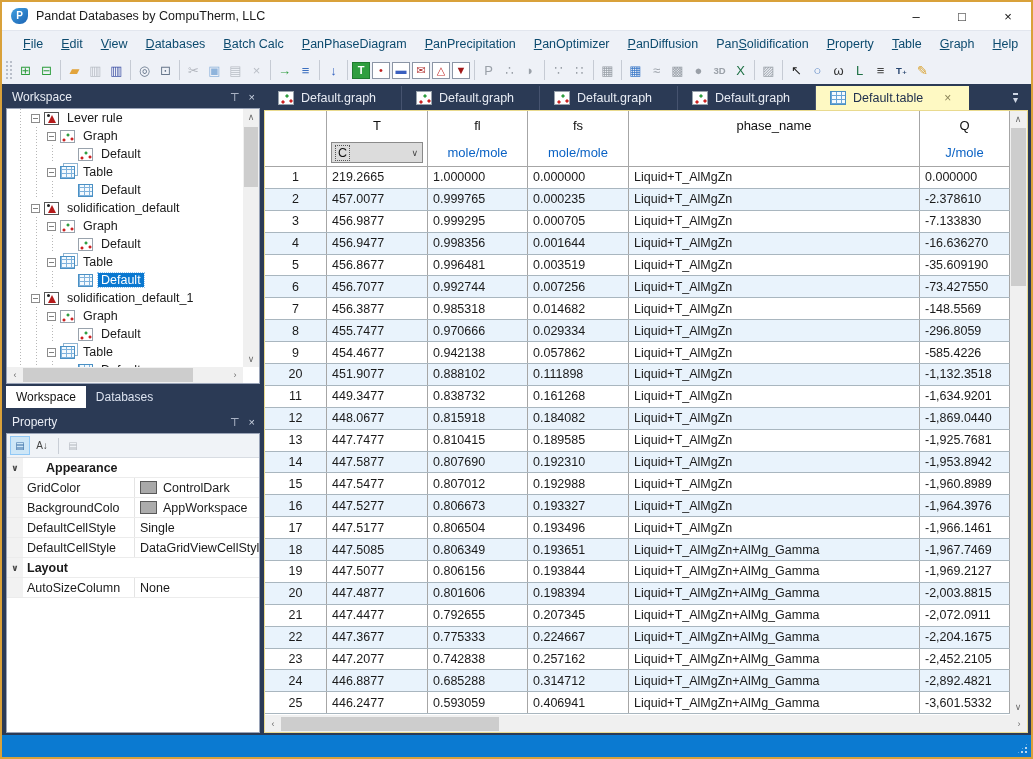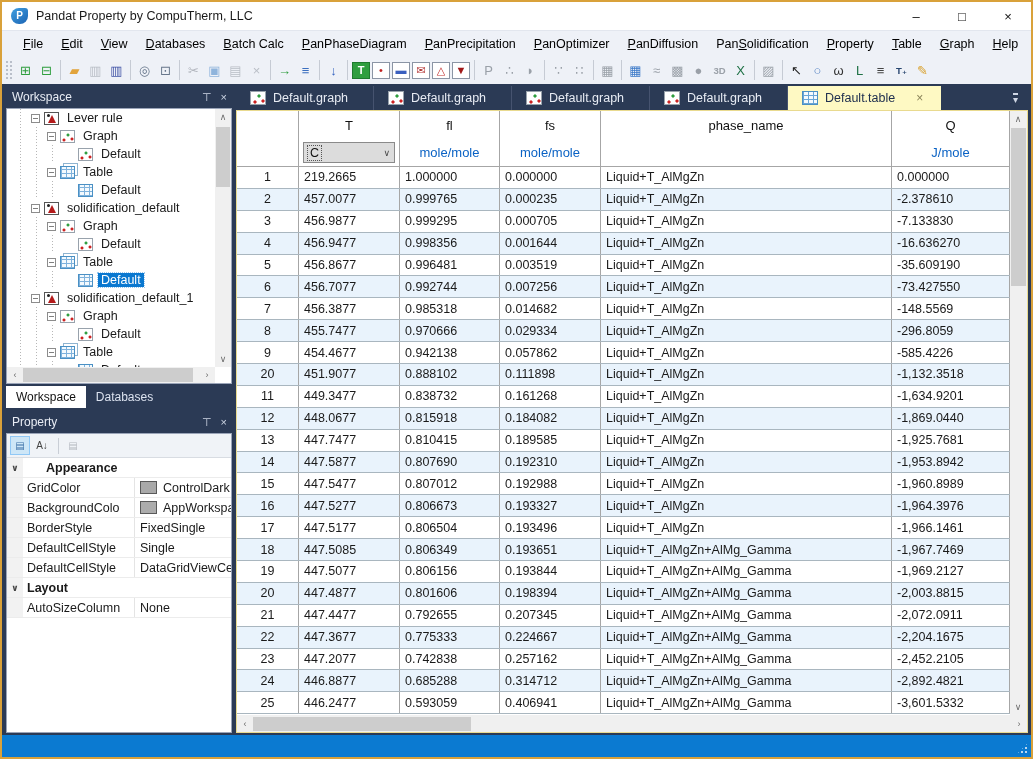--- a/index.html
+++ b/index.html
@@ -12,39 +12,39 @@
   
   .titlebar { height:28px; background:#fff; display:flex; align-items:center; padding-left:9px; flex:0 0 auto; }
   .app-logo { width:17px; height:16px; border-radius:8px 3px 8px 8px; background:linear-gradient(140deg,#3f9fe0,#1c64b4);
               color:#fff; font-size:10px; font-weight:bold; text-align:center; line-height:16px; margin-right:8px; }
   .title-text { font-size:12.5px; color:#1a1a1a; }
   .win-controls { margin-left:auto; display:flex; height:100%; }
   .win-btn { width:46px; display:flex; align-items:center; justify-content:center; font-size:13px; color:#111; cursor:default; }
 
   
   .menubar { height:26px; background:#eef1f7; border-top:1px solid #e2e6ee; display:flex; align-items:center; padding-left:12px; flex:0 0 auto; }
-  .menu-item { font-size:12.5px; color:#000000; padding:4px 9px; white-space:nowrap; }
+  .menu-item { font-size:12.5px; color:#0c4a6e; padding:4px 9px; white-space:nowrap; }
   .accel { text-decoration:underline; }
 
   
   .toolbar { height:28px; background:#eef1f7; display:flex; align-items:center; padding-left:2px; flex:0 0 auto; overflow:hidden; }
   .tb-grip { width:7px; height:20px; margin:0 3px 0 1px;
              background-image:radial-gradient(circle at 2px 2px,#b9bfca 1px,transparent 1.4px);
              background-size:4px 4px; }
   .tb-btn { width:19px; height:20px; display:flex; align-items:center; justify-content:center;
             font-size:13px; margin:0 1px; flex:0 0 auto; }
   .tb-btn.boxed { width:18px; height:17px; background:#fff; border:1px solid #8b95a5; font-size:11px; }
   .tb-btn.bgfill { width:18px; height:17px; border:1px solid #1e7a2e; font-size:11px; font-weight:bold; }
   .tb-btn.small { font-size:9.5px; font-weight:bold; }
   .tb-sep { width:1px; height:20px; background:#c6cbd4; margin:0 3px; flex:0 0 auto; }
 
   
   .dock { flex:1 1 auto; background:#2b3a55; display:flex; padding:2px 3px 2px 4px; gap:4px; min-height:0; }
 
-  .left-col { width:226px; flex:0 0 auto; display:flex; flex-direction:column; gap:3px; min-height:0; }
+  .left-col { width:254px; flex:0 0 auto; display:flex; flex-direction:column; gap:3px; min-height:0; }
   .panel { display:flex; flex-direction:column; min-height:0; }
   .panel-head { height:22px; display:flex; align-items:center; color:#e9edf5; font-size:12px; padding:0 5px 0 6px; flex:0 0 auto; }
   .panel-head .ph-btn { margin-left:9px; color:#cdd5e4; font-size:11px; }
   .panel-head .ph-title { flex:1 1 auto; }
   .panel-body { background:#fff; border:1px solid #9aa4b8; flex:1 1 auto; min-height:0; position:relative; overflow:hidden; }
 
   
   .workspace-panel { height:322px; flex:0 0 auto; }
   .tree-wrap { position:absolute; top:0; left:0; right:16px; bottom:16px; overflow:hidden; font-size:12.5px; color:#1a1a1a; }
   .tree-row { height:18px; display:flex; align-items:center; position:relative; white-space:nowrap; }
@@ -147,21 +147,21 @@
       background-image:radial-gradient(circle at 2px 2px,#bcd8f0 1.1px,transparent 1.5px);
       background-size:4px 4px; clip-path:polygon(100% 0,100% 100%,0 100%); }
 </style>
 </head>
 <body>
 
 <div class="window">
 
   <div class="titlebar">
     <div class="app-logo">P</div>
-    <div class="title-text">Pandat Property by CompuTherm, LLC</div>
+    <div class="title-text">Pandat Databases by CompuTherm, LLC</div>
     <div class="win-controls">
       <div class="win-btn">–</div>
       <div class="win-btn">□</div>
       <div class="win-btn">×</div>
     </div>
   </div>
 
   <div class="menubar">
       <div class="menu-item"><span class="accel">F</span>ile</div>
       <div class="menu-item"><span class="accel">E</span>dit</div>
@@ -398,27 +398,20 @@
                   <span class="swatch" style="background: rgb(169, 169, 169);"></span>
                   <span>ControlDark</span>
                 </span>
               </div>
               <div class="prop-row">
                 <span class="prop-gutter"></span>
                 <span class="prop-name">BackgroundColo</span>
                 <span class="prop-value">
                   <span class="swatch" style="background: rgb(172, 172, 172);"></span>
                   <span>AppWorkspace</span>
-                </span>
-              </div>
-              <div class="prop-row">
-                <span class="prop-gutter"></span>
-                <span class="prop-name">BorderStyle</span>
-                <span class="prop-value">
-                  <span>FixedSingle</span>
                 </span>
               </div>
               <div class="prop-row">
                 <span class="prop-gutter"></span>
                 <span class="prop-name">DefaultCellStyle</span>
                 <span class="prop-value">
                   <span>Single</span>
                 </span>
               </div>
               <div class="prop-row">

